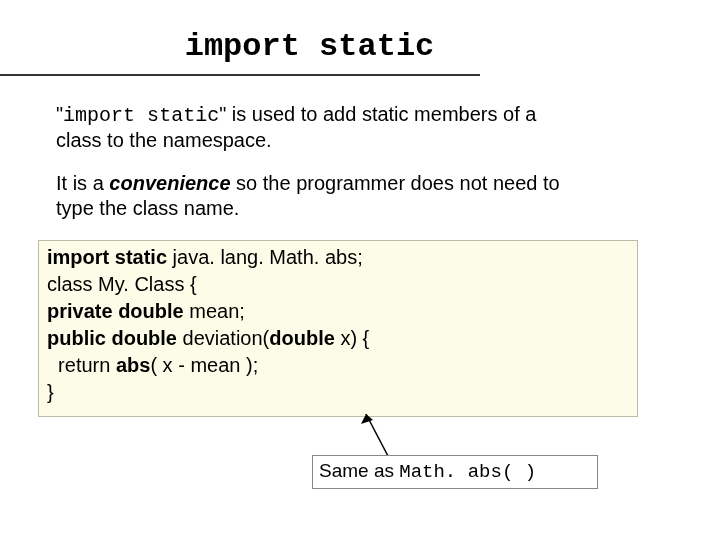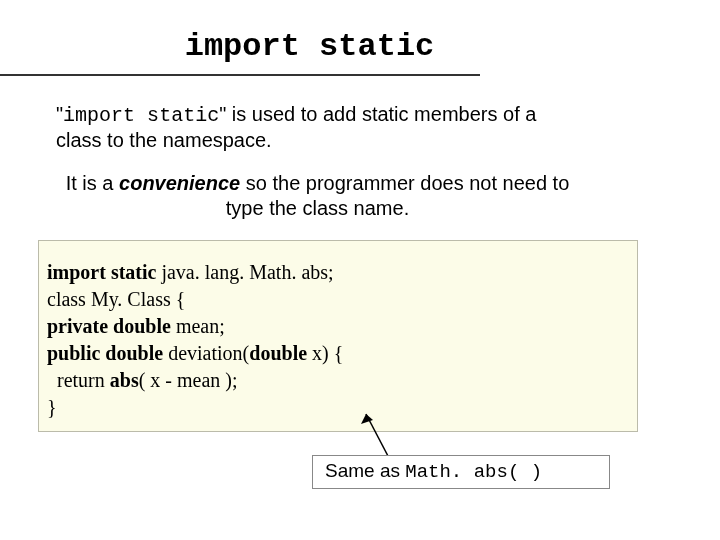--- a/index.html
+++ b/index.html
@@ -42,53 +42,52 @@
     right: 40px;
     font-size: 20px;
     color: #000;
     line-height: 1.25;
   }
   .para1 .code-inline {
     font-family: "Courier New", Courier, monospace;
   }
   .para2 {
     margin-top: 18px;
-    text-align: center;
   }
   .emph {
     font-style: italic;
     font-weight: bold;
   }
   .code-box {
     position: absolute;
     top: 240px;
     left: 38px;
     width: 582px;
     background: #fcfce8;
     border: 1px solid #bba;
-    padding: 18px 8px 10px 8px;
-    font-family: Liberation Serif, serif;
+    padding: 3px 8px 10px 8px;
+    font-family: Liberation Sans, sans-serif;
     font-size: 20px;
     line-height: 1.35;
     white-space: pre;
     color: #000;
   }
   .kw {
     font-weight: bold;
   }
   .callout-box {
     position: absolute;
     top: 455px;
     left: 312px;
     width: 272px;
     height: 28px;
     border: 1px solid #888;
     background: #fff;
     font-size: 19px;
-    padding: 2px 12px;
+    padding: 2px 6px;
     line-height: 26px;
   }
   .callout-box .mono {
     font-family: "Courier New", Courier, monospace;
   }
   .arrow {
     position: absolute;
     top: 408px;
     left: 358px;
     width: 40px;

